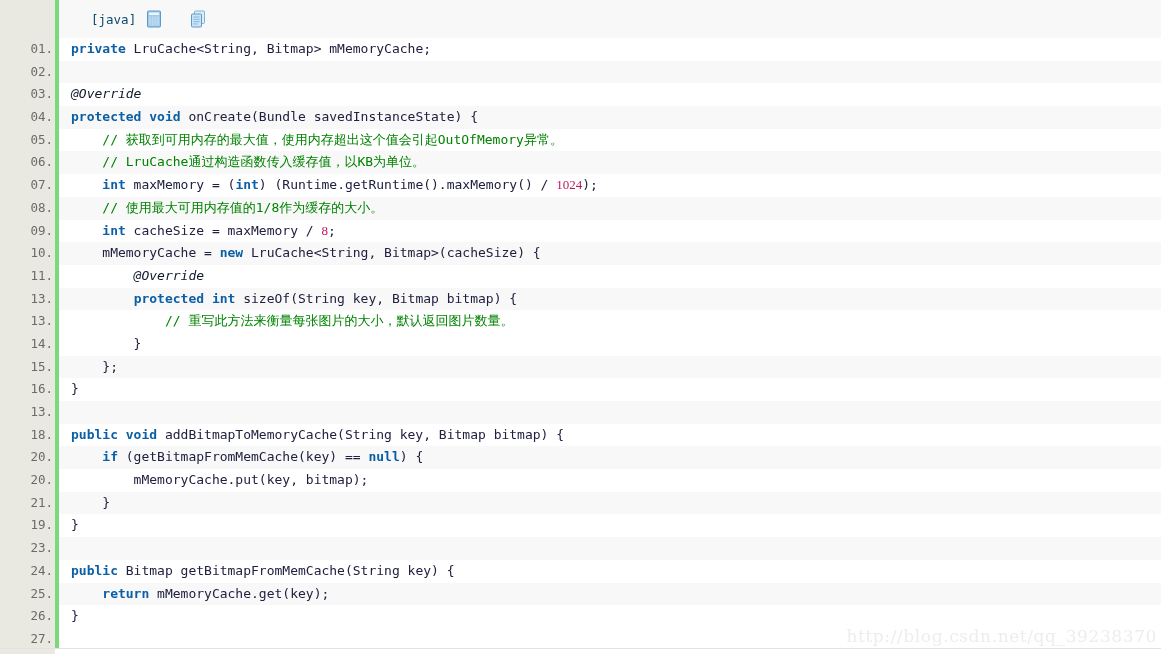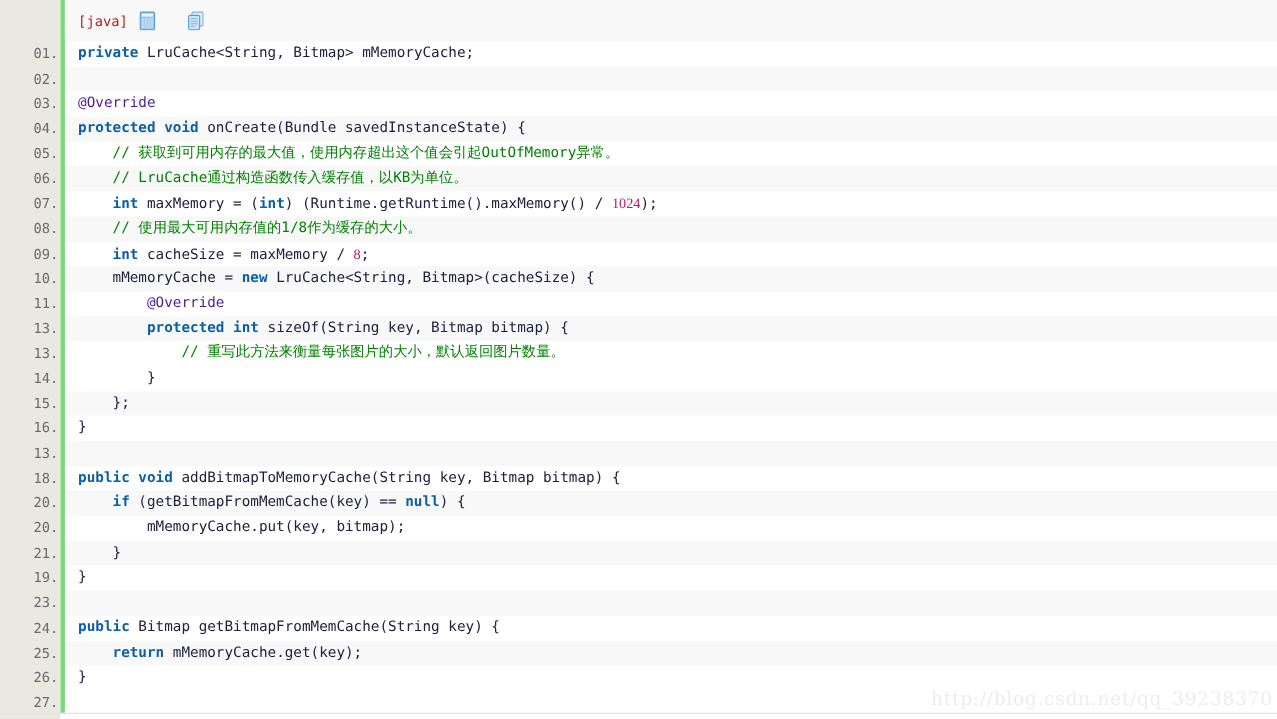--- a/index.html
+++ b/index.html
@@ -68,24 +68,25 @@
     right: 0;
     height: 38px;
     background: #f8f8f8;
     display: flex;
     align-items: center;
     padding-left: 12px;
     box-sizing: border-box;
   }
   .lang-tag {
     font-size: 12.5px;
-    color: #b91c1c;
+    color: #0c4a6e;
     font-family: "DejaVu Sans Mono", "Liberation Mono", monospace;
     letter-spacing: 0px;
     margin-right: 10px;
+    margin-left: 20px;
   }
   .hdr-icon {
     width: 16px;
     height: 18px;
     margin-right: 28px;
     display: inline-block;
     cursor: pointer;
   }
 
   
@@ -108,21 +109,21 @@
     box-sizing: border-box;
     letter-spacing: 0px;
   }
   .code-line.odd  { background: #ffffff; }
   .code-line.even { background: #f8f8f8; }
 
   
   .kw   { color: #0b5fa5; font-weight: bold; }
   .cm   { color: #008200; }
   .num  { color: #be185d; font-family: Liberation Serif, serif; }
-  .anno { color: #4c1d95; }
+  .anno { color: #0f172a; font-style: italic; }
   .pl   { color: #202040; }
 
   
   .bottom-rule {
     position: absolute;
     left: 0;
     bottom: 5px;
     width: 1161px;
     height: 1px;
     background: #e2e2e2;

